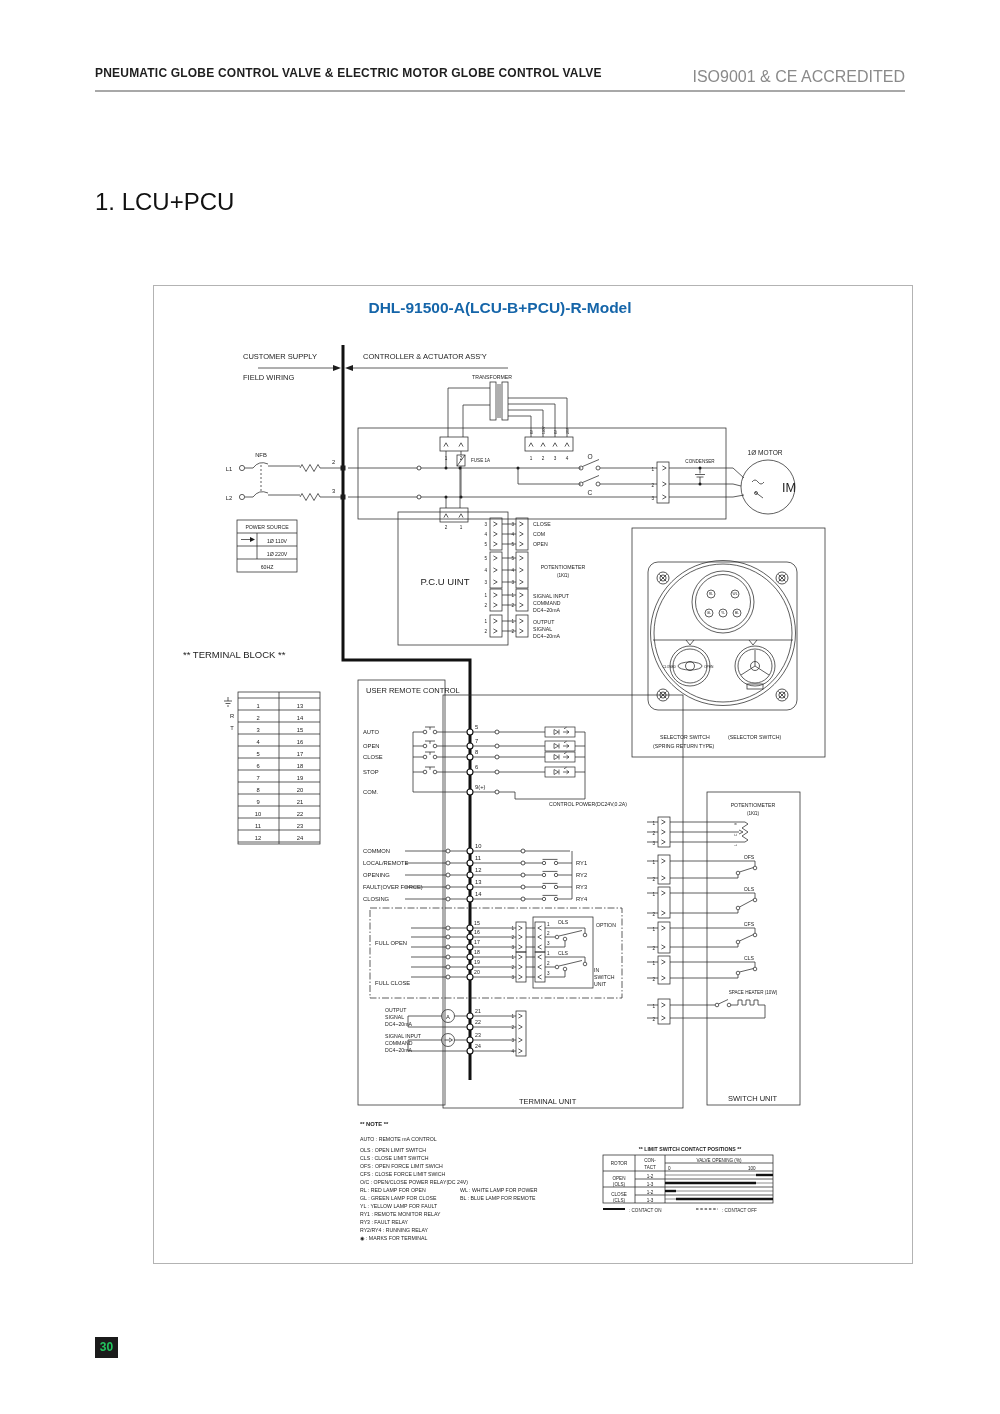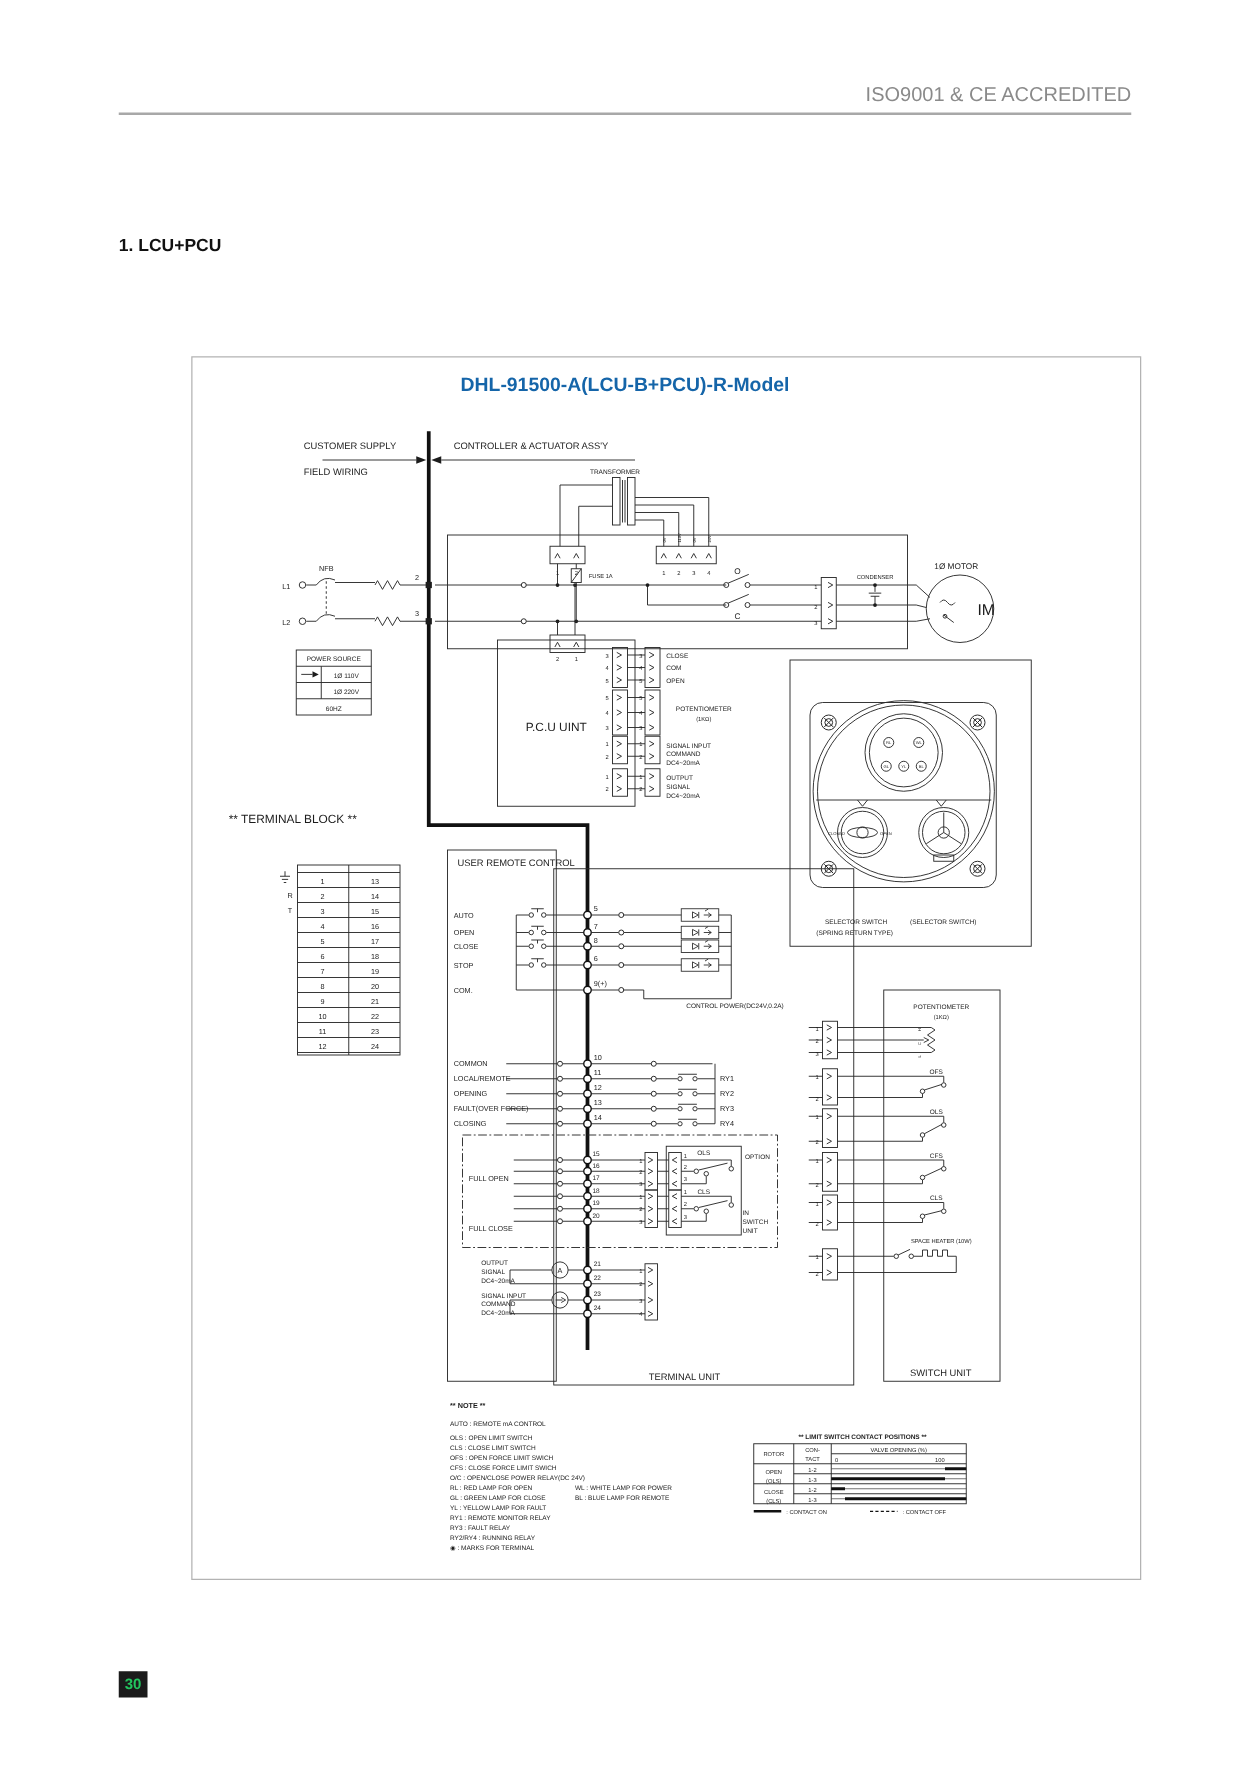--- a/index.html
+++ b/index.html
@@ -1,41 +1,42 @@
 <!DOCTYPE html>
 <html><head>
 <meta charset="utf-8">
 <style>
   html,body{margin:0;padding:0;background:#ffffff;}
   .page{position:relative;width:1000px;height:1414px;background:#fff;overflow:hidden;
         font-family:"Liberation Sans",sans-serif;}
   .hdr-left{position:absolute;left:95px;top:66px;font-size:12px;font-weight:bold;color:#1e1e1e;letter-spacing:.2px;}
   .hdr-right{position:absolute;right:95px;top:68px;font-size:16px;color:#8a8a8a;}
   .hdr-rule{position:absolute;left:95px;top:90px;width:810px;height:2px;background:#a8a8a8;}
-  .sec-title{position:absolute;left:95px;top:188px;font-size:14px;font-weight:bold;color:#111;}
+  .sec-title{position:absolute;left:95px;top:188px;font-size:24px;font-weight:normal;color:#111;}
   .diagram-box{position:absolute;left:153px;top:285px;width:758px;height:977px;border:1px solid #b3b3b3;}
   .diagram-svg{position:absolute;left:153px;top:285px;width:759px;height:978px;}
   .ftr-num{position:absolute;left:95px;top:1337px;width:23px;height:21px;background:#1b1b1b;color:#22c55e;
            font-size:12px;font-weight:bold;text-align:center;line-height:21px;}
   .ftr-bar{position:absolute;left:118px;top:1337px;width:787px;height:21px;background:#e5e5e3;color:#555;
            font-size:11px;line-height:21px;padding-left:10px;box-sizing:border-box;}
   svg text{fill:#1c1c1c;stroke:none;font-family:"Liberation Sans",sans-serif;}
   .ln,.ln *{stroke:#2a2a2a;stroke-width:.75;fill:none;}
   .dotf{fill:#1c1c1c;stroke:none;}
   .thick{stroke:#111;stroke-width:3;fill:none;}
   .f3{font-size:3.3px;}.f4{font-size:4.6px;}.f5{font-size:5.2px;}.f55{font-size:5.8px;}
   .f6{font-size:6.6px;}.f7{font-size:7.5px;}.f9{font-size:9.5px;}.f12{font-size:12.5px;}
   .blue{fill:#1565a9;font-weight:bold;font-size:15.5px;}
   .bold{font-weight:bold;}
 </style>
 </head>
 <body>
 
 <div class="page">
 
+  <div class="hdr-left">PNEUMATIC GLOBE CONTROL VALVE  &amp; ELECTRIC MOTOR GLOBE CONTROL VALVE</div>
   <div class="hdr-right">ISO9001 &amp; CE ACCREDITED</div>
   <div class="hdr-rule"></div>
   <div class="sec-title">1. LCU+PCU</div>
   <div class="diagram-box"></div>
 
   <svg class="diagram-svg" viewBox="0 0 759 978">
     <defs>
       <path id="pinr" d="M-1.6,-2.1 L2.2,0 L-1.6,2.1" fill="none" stroke="#2a2a2a" stroke-width="0.75"></path>
       <path id="pinl" d="M1.6,-2.1 L-2.2,0 L1.6,2.1" fill="none" stroke="#2a2a2a" stroke-width="0.75"></path>
       <path id="pinu" d="M-2.1,1.6 L0,-2.2 L2.1,1.6" fill="none" stroke="#2a2a2a" stroke-width="0.75"></path>

